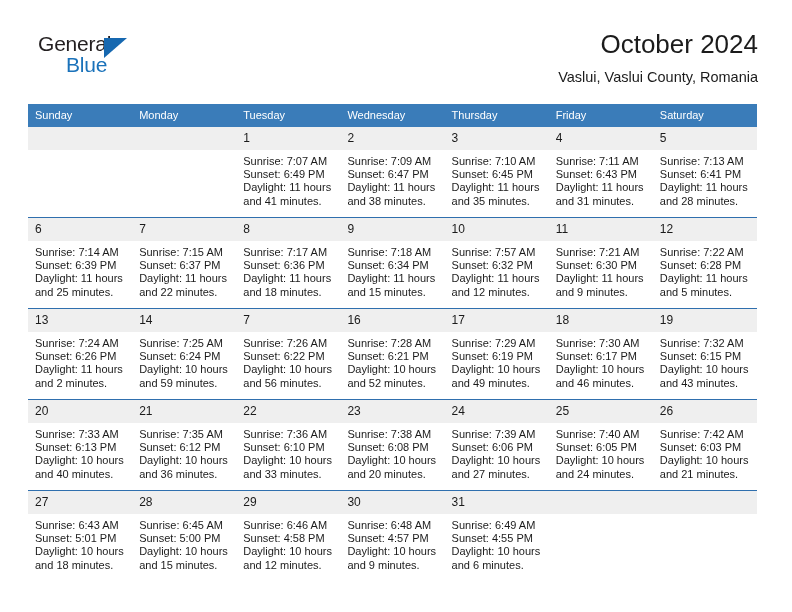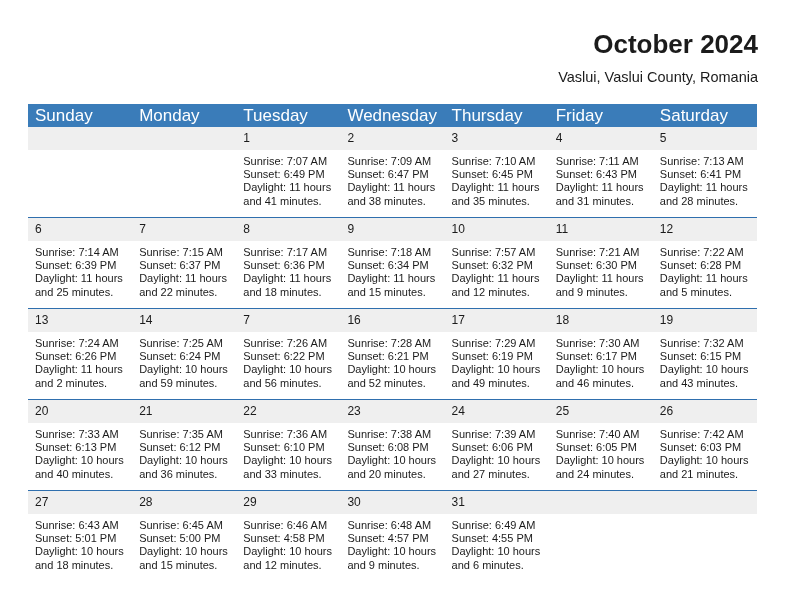--- a/index.html
+++ b/index.html
@@ -68,21 +68,21 @@
     position: absolute;
     right: 0;
     top: 0;
     text-align: right;
   }
   .cal-title {
     font-size: 26px;
     color: #1b1b1b;
     line-height: 32px;
     white-space: nowrap;
-    font-weight: bold;
+    font-weight: normal;
     margin: 0;
   }
   .cal-subtitle {
     font-size: 14.5px;
     color: #1b1b1b;
     line-height: 20px;
     margin-top: 7px;
     white-space: nowrap;
     margin-left: 27px;
   }
@@ -92,21 +92,21 @@
     position: absolute;
     left: 28px;
     top: 104px;
     width: 729px;
     border-collapse: collapse;
     table-layout: fixed;
   }
   .calendar th {
     background: #3a7cb9;
     color: #ffffff;
-    font-size: 17px;
+    font-size: 11px;
     font-weight: normal;
     text-align: left;
     padding: 5px 0 5px 7px;
     height: 11px;
     line-height: 13px;
   }
   .calendar td {
     vertical-align: top;
     padding: 0;
     height: 90px;
@@ -138,20 +138,25 @@
     white-space: nowrap;
   }
 </style>
 </head>
 <body>
 
 <div class="page">
 
   <div class="header">
 
+    <div class="logo">
+      <span class="logo-general">General</span>
+      <span class="logo-tri"></span>
+      <span class="logo-blue">Blue</span>
+    </div>
 
     <div class="titles">
       <h1 class="cal-title">October 2024</h1>
       <div class="cal-subtitle">Vaslui, Vaslui County, Romania</div>
     </div>
 
   </div>
 
   <table class="calendar">
     <thead>

